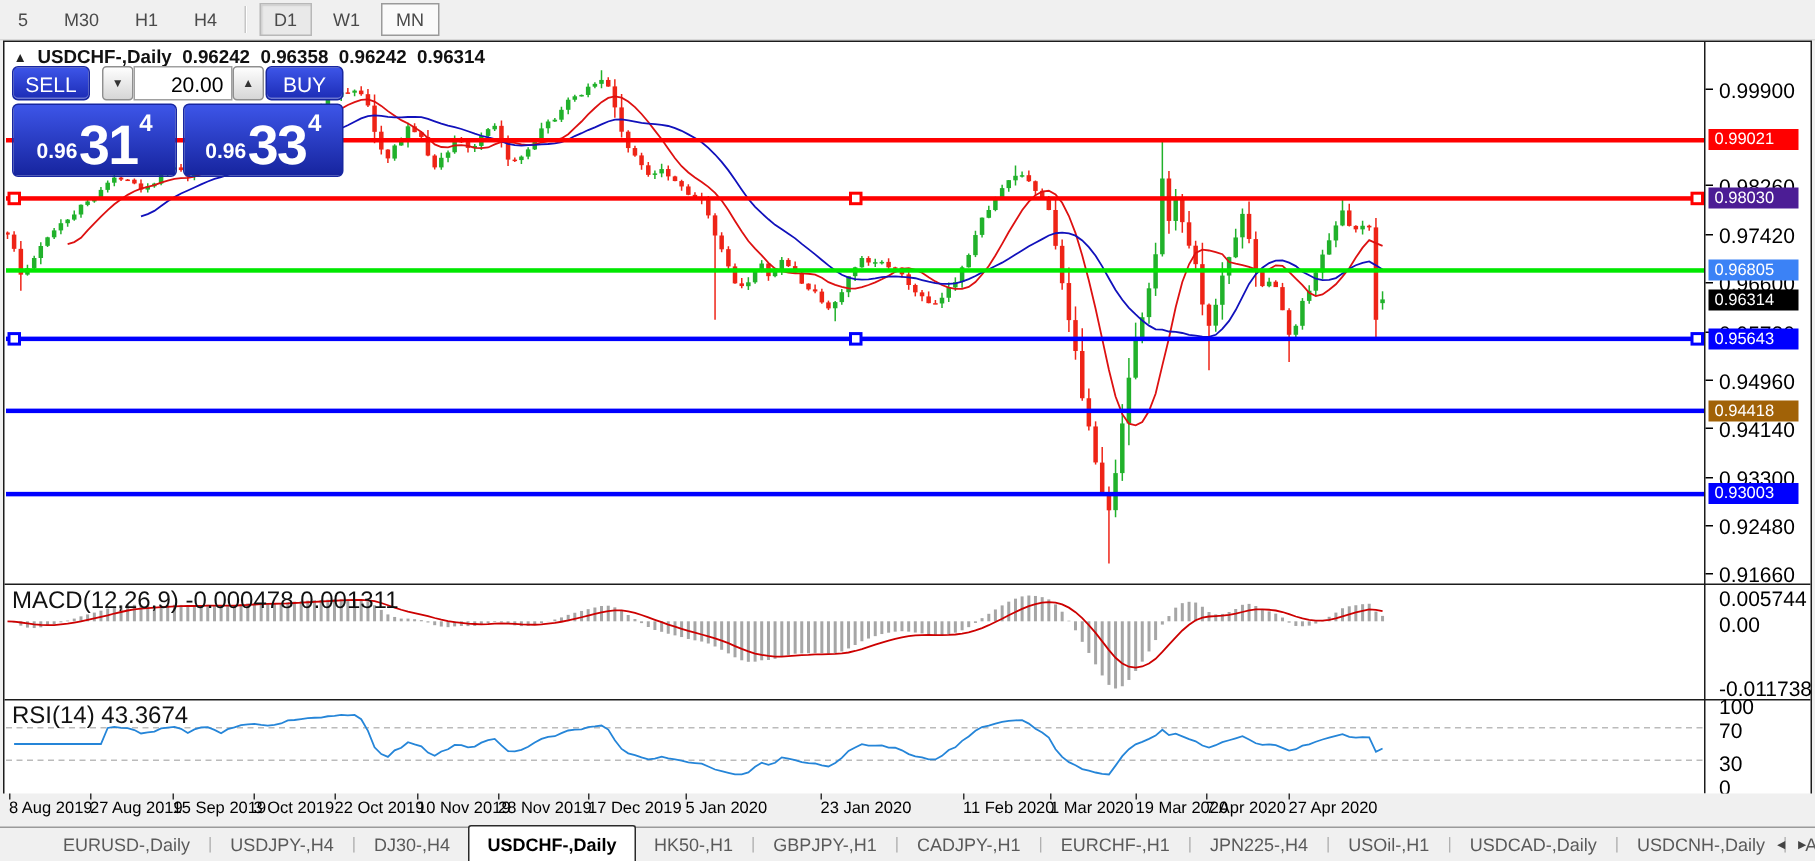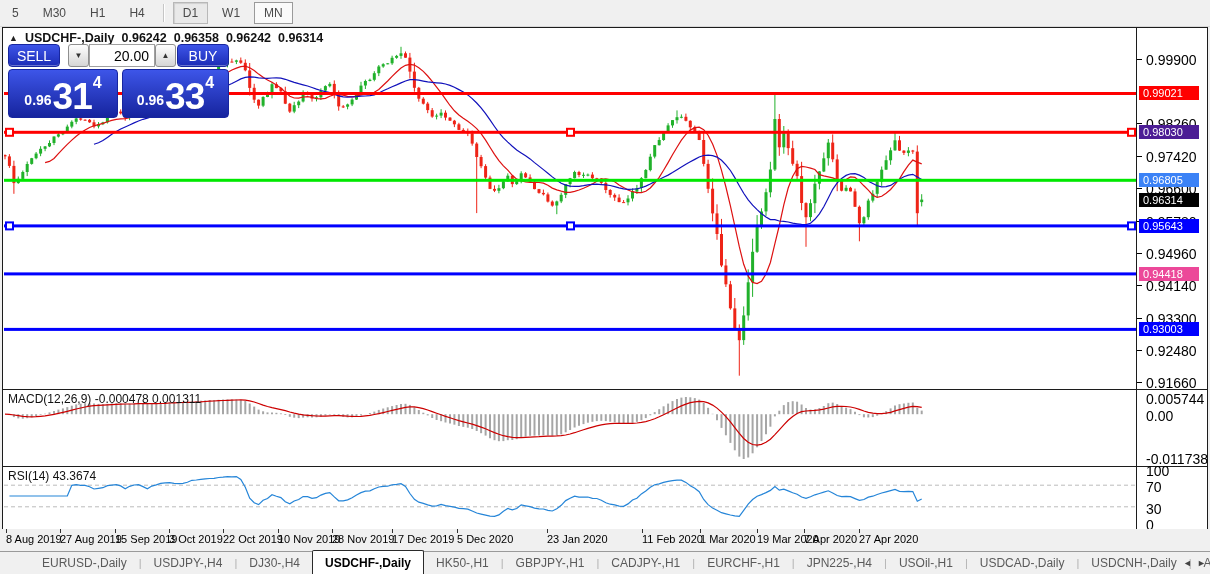--- a/index.html
+++ b/index.html
@@ -16,21 +16,21 @@
   #frame{position:absolute;left:2px;top:27px;width:1204px;height:502px;background:#fff;border:1px solid #1c1c1c;}
   #frame .vsep{position:absolute;left:1133px;top:0;width:1px;height:501px;background:#1c1c1c;}
   #frame .hsep1{position:absolute;left:0;top:361px;width:1204px;height:1px;background:#1c1c1c;}
   #frame .hsep2{position:absolute;left:0;top:438px;width:1204px;height:1px;background:#1c1c1c;}
   #main-svg{position:absolute;left:1px;top:1px;}
   #macd-svg{position:absolute;left:1px;top:362px;}
   #rsi-svg{position:absolute;left:1px;top:439px;}
   #ohlc-title{position:absolute;left:6px;top:3px;font-size:12.5px;font-weight:600;color:#111;
               display:flex;gap:7px;align-items:center;white-space:nowrap;}
   #ohlc-title .tri{font-size:9px;color:#222;}
-  .ind-label{position:absolute;left:5px;font-size:12px;color:#111;white-space:nowrap;}
+  .ind-label{position:absolute;left:5px;font-size:16px;color:#111;white-space:nowrap;}
   
   .tick-label{position:absolute;left:1143px;font-size:14px;color:#000;white-space:nowrap;}
   .tick-mark{position:absolute;left:1134px;width:5px;height:1px;background:#000;}
   .price-tag{position:absolute;left:1136px;width:60px;height:14px;font-size:11px;color:#fff;
              padding:1px 0 0 4px;box-sizing:border-box;white-space:nowrap;}
   
   #trade-panel{position:absolute;left:5px;top:16px;width:222px;height:76px;}
   .blue-btn{position:absolute;background:linear-gradient(#3d55e8,#1c2cb6);border:1px solid #1726a0;
             border-radius:4px;color:#fff;display:flex;align-items:center;justify-content:center;
             font-size:14px;box-sizing:border-box;box-shadow:inset 0 -1px 0 rgba(255,255,255,.35);}
@@ -782,21 +782,21 @@
         <div class="tick-mark" style="top:290px;"></div>
         <div class="tick-label" style="top:283px;">0.93300</div>
         <div class="tick-mark" style="top:322px;"></div>
         <div class="tick-label" style="top:315px;">0.92480</div>
         <div class="tick-mark" style="top:354px;"></div>
         <div class="tick-label" style="top:347px;text-align:right;">0.91660</div>
         <div class="price-tag" style="top:58px;background:#ff0000;">0.99021</div>
         <div class="price-tag" style="top:97px;background:#4c1d95;">0.98030</div>
         <div class="price-tag" style="top:145px;background:#3b82f6;">0.96805</div>
         <div class="price-tag" style="top:191px;background:#0000ff;">0.95643</div>
-        <div class="price-tag" style="top:239px;background:#ec4899;">0.94418</div>
+        <div class="price-tag" style="top:239px;background:#a16207;">0.94418</div>
         <div class="price-tag" style="top:294px;background:#0000ff;">0.93003</div>
         <div class="price-tag" style="top:165px;background:#000000;">0.96314</div>
         <div class="tick-label" style="top:363px;">0.005744</div>
         <div class="tick-label" style="top:380px;">0.00</div>
         <div class="tick-label" style="top:423px;">-0.011738</div>
         <div class="tick-label" style="top:435px;">100</div>
         <div class="tick-label" style="top:451px;">70</div>
         <div class="tick-label" style="top:473px;">30</div>
         <div class="tick-label" style="top:489px;">0</div>
       </div>
@@ -813,21 +813,21 @@
       <div class="date-label" style="left: 169px;">3 Oct 2019</div>
       <div class="date-tick" style="left: 223px;"></div>
       <div class="date-label" style="left: 223px;">22 Oct 2019</div>
       <div class="date-tick" style="left: 278px;"></div>
       <div class="date-label" style="left: 278px;">10 Nov 2019</div>
       <div class="date-tick" style="left: 332px;"></div>
       <div class="date-label" style="left: 332px;">28 Nov 2019</div>
       <div class="date-tick" style="left: 392px;"></div>
       <div class="date-label" style="left: 392px;">17 Dec 2019</div>
       <div class="date-tick" style="left: 457px;"></div>
-      <div class="date-label" style="left: 457px;">5 Dec 2020</div>
+      <div class="date-label" style="left: 457px;">5 Jan 2020</div>
       <div class="date-tick" style="left: 547px;"></div>
       <div class="date-label" style="left: 547px;">23 Jan 2020</div>
       <div class="date-tick" style="left: 642px;"></div>
       <div class="date-label" style="left: 642px;">11 Feb 2020</div>
       <div class="date-tick" style="left: 700px;"></div>
       <div class="date-label" style="left: 700px;">1 Mar 2020</div>
       <div class="date-tick" style="left: 757px;"></div>
       <div class="date-label" style="left: 757px;">19 Mar 2020</div>
       <div class="date-tick" style="left: 804px;"></div>
       <div class="date-label" style="left: 804px;">7 Apr 2020</div>

